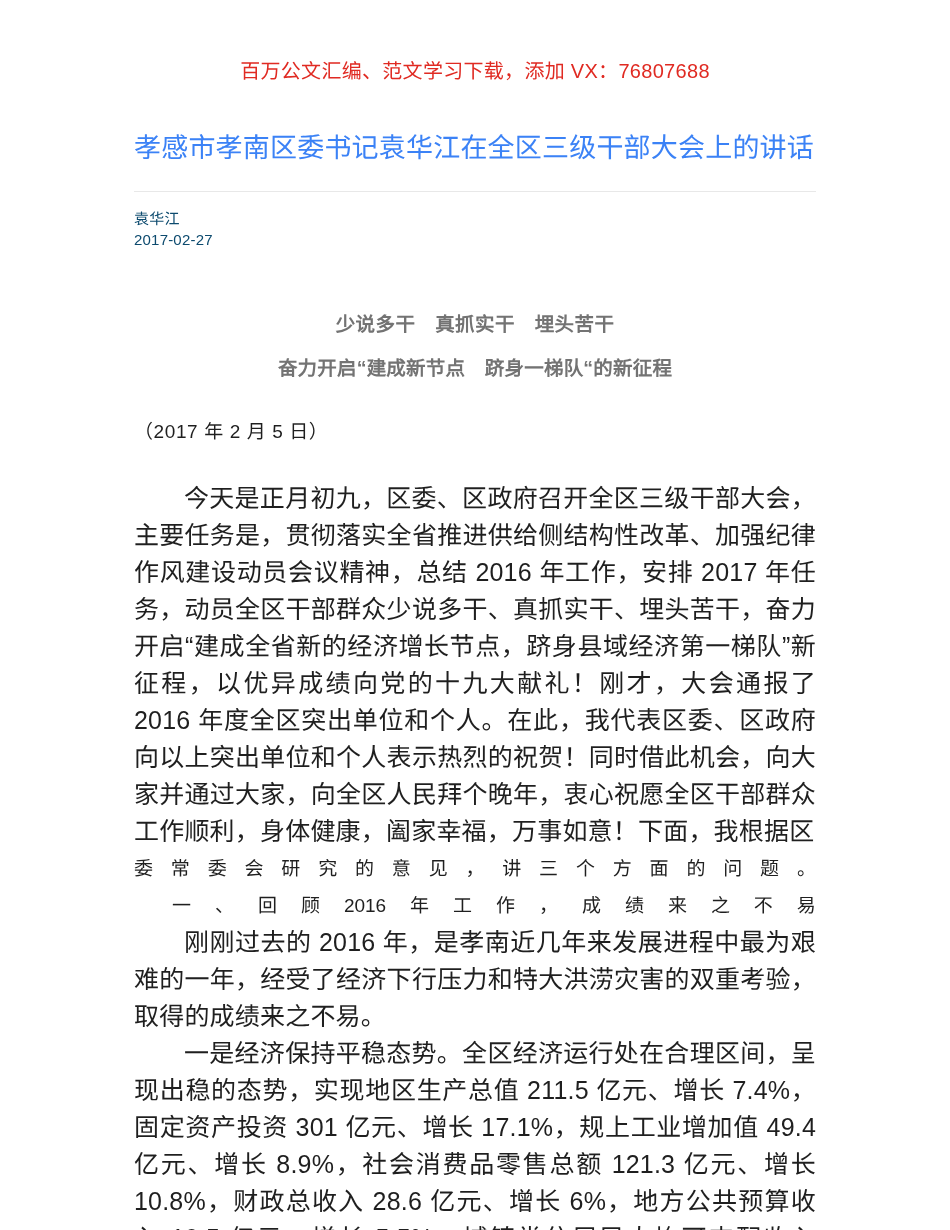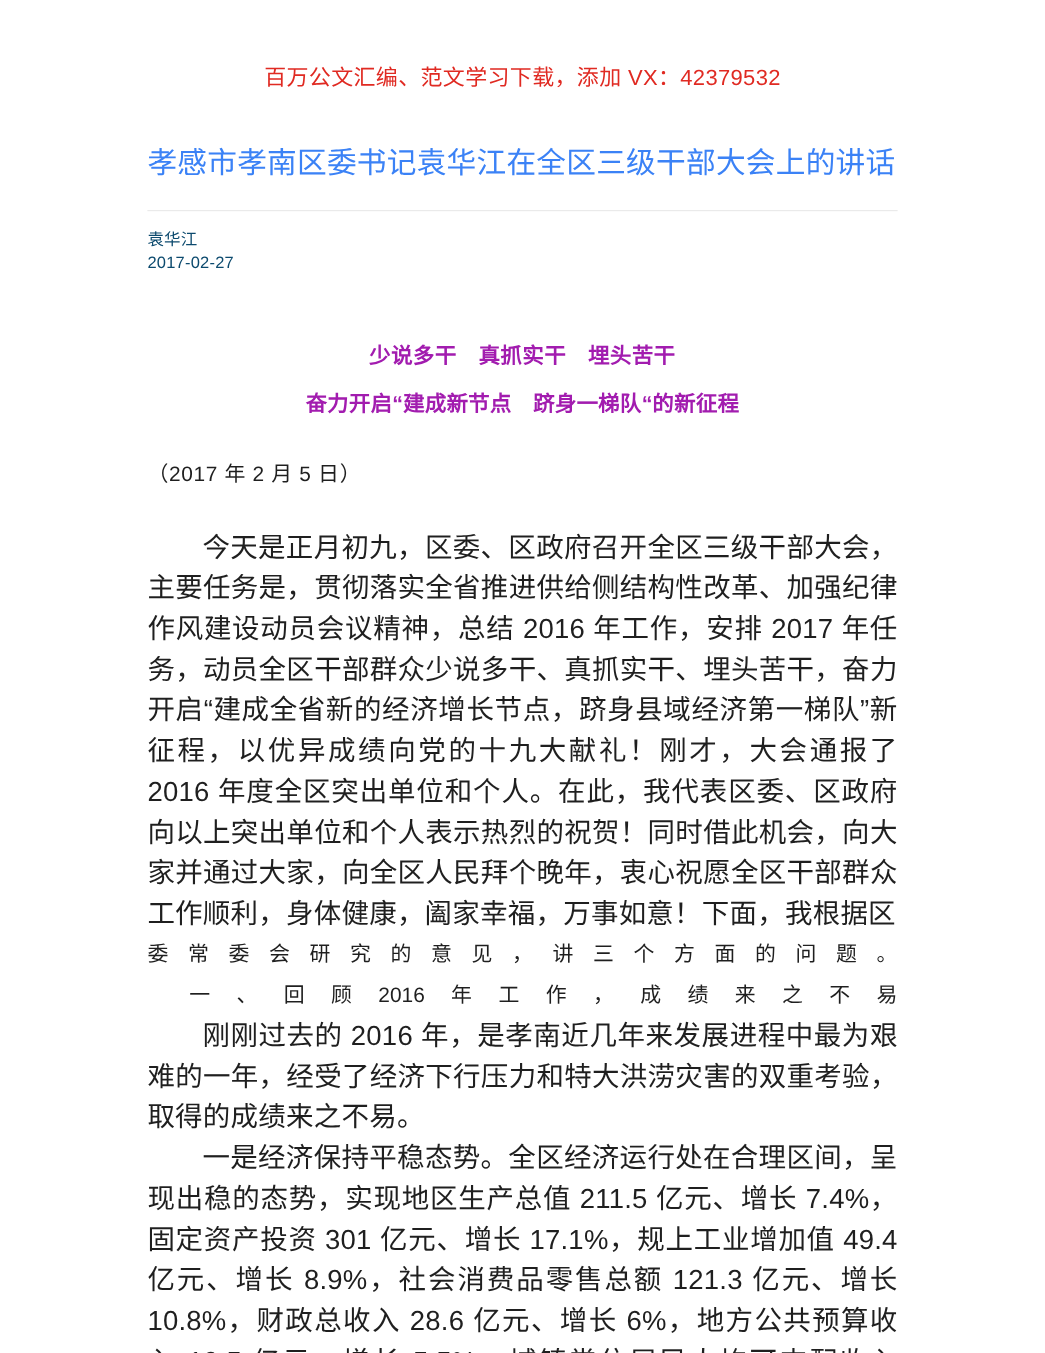--- a/index.html
+++ b/index.html
@@ -73,21 +73,21 @@
     padding-top: 57px;
     font-size: 19px;
     color: #1f1f1f;
   }
   .subtitle-block {
     text-align: center;
     font-weight: bold;
     font-size: 19.5px;
     line-height: 34px;
     letter-spacing: 0.4px;
-    color: #a21caf;
+    color: #737373;
   }
   .subtitle-line2 { letter-spacing: 0.2px; margin-top: 10px; }
 
   .date-line {
     text-align: left;
     font-size: 19px;
     line-height: 30px;
     padding-top: 32px;
     color: #1f1f1f;
     letter-spacing: 0.6px;
@@ -118,21 +118,21 @@
   .stretch-line.indent-2 { padding-left: 2em; }
   .stretch-line > span { white-space: pre; }
 
   .para.tight { margin-top: 0; }
 </style>
 </head>
 <body>
 
 <div class="page">
 
-  <div class="promo">百万公文汇编、范文学习下载，添加 VX：42379532</div>
+  <div class="promo">百万公文汇编、范文学习下载，添加 VX：76807688</div>
 
   <div class="article-head">
     <h1 class="doc-title">孝感市孝南区委书记袁华江在全区三级干部大会上的讲话</h1>
     <div class="head-divider"></div>
     <div class="meta">
       <div>袁华江</div>
       <div>2017-02-27</div>
     </div>
   </div>
 

